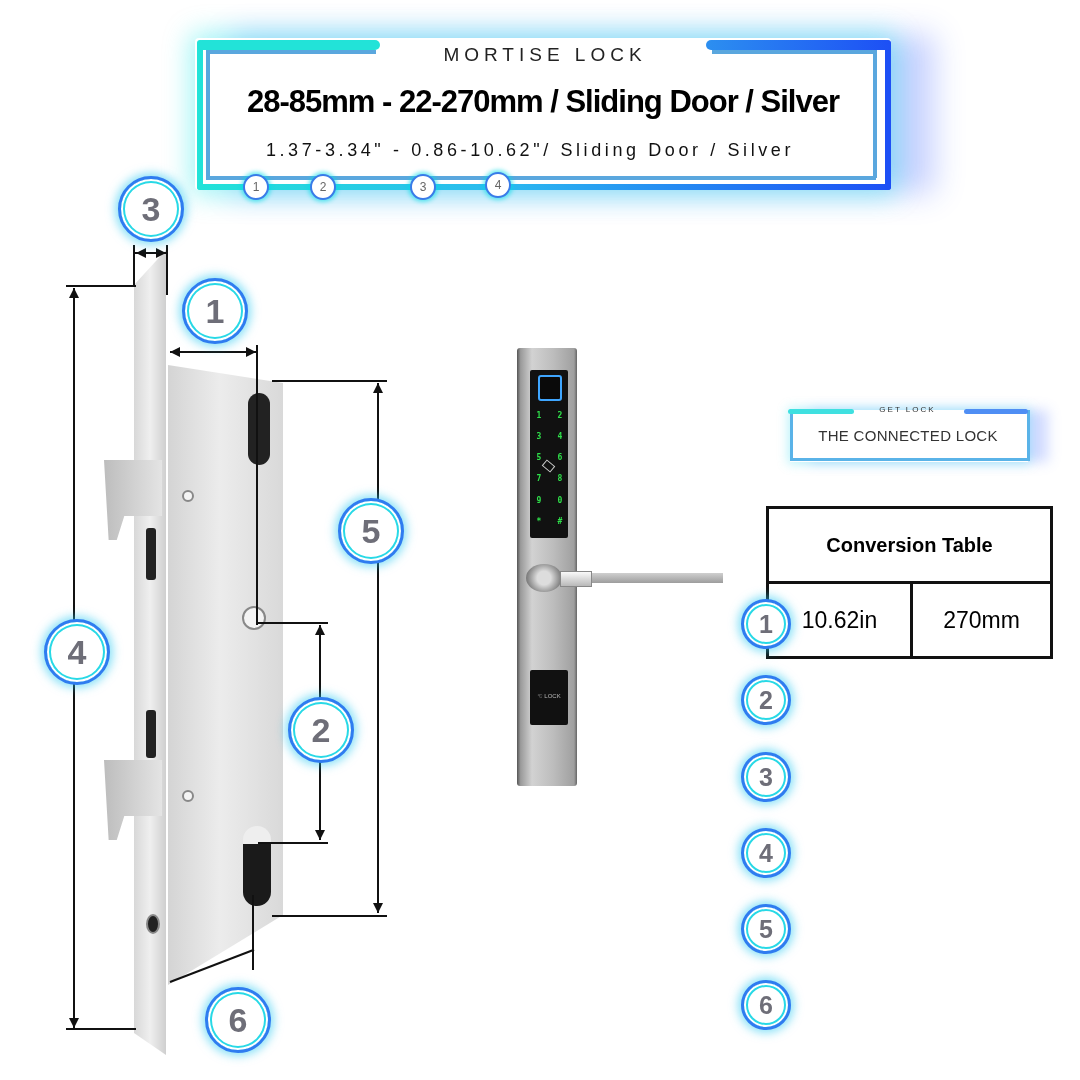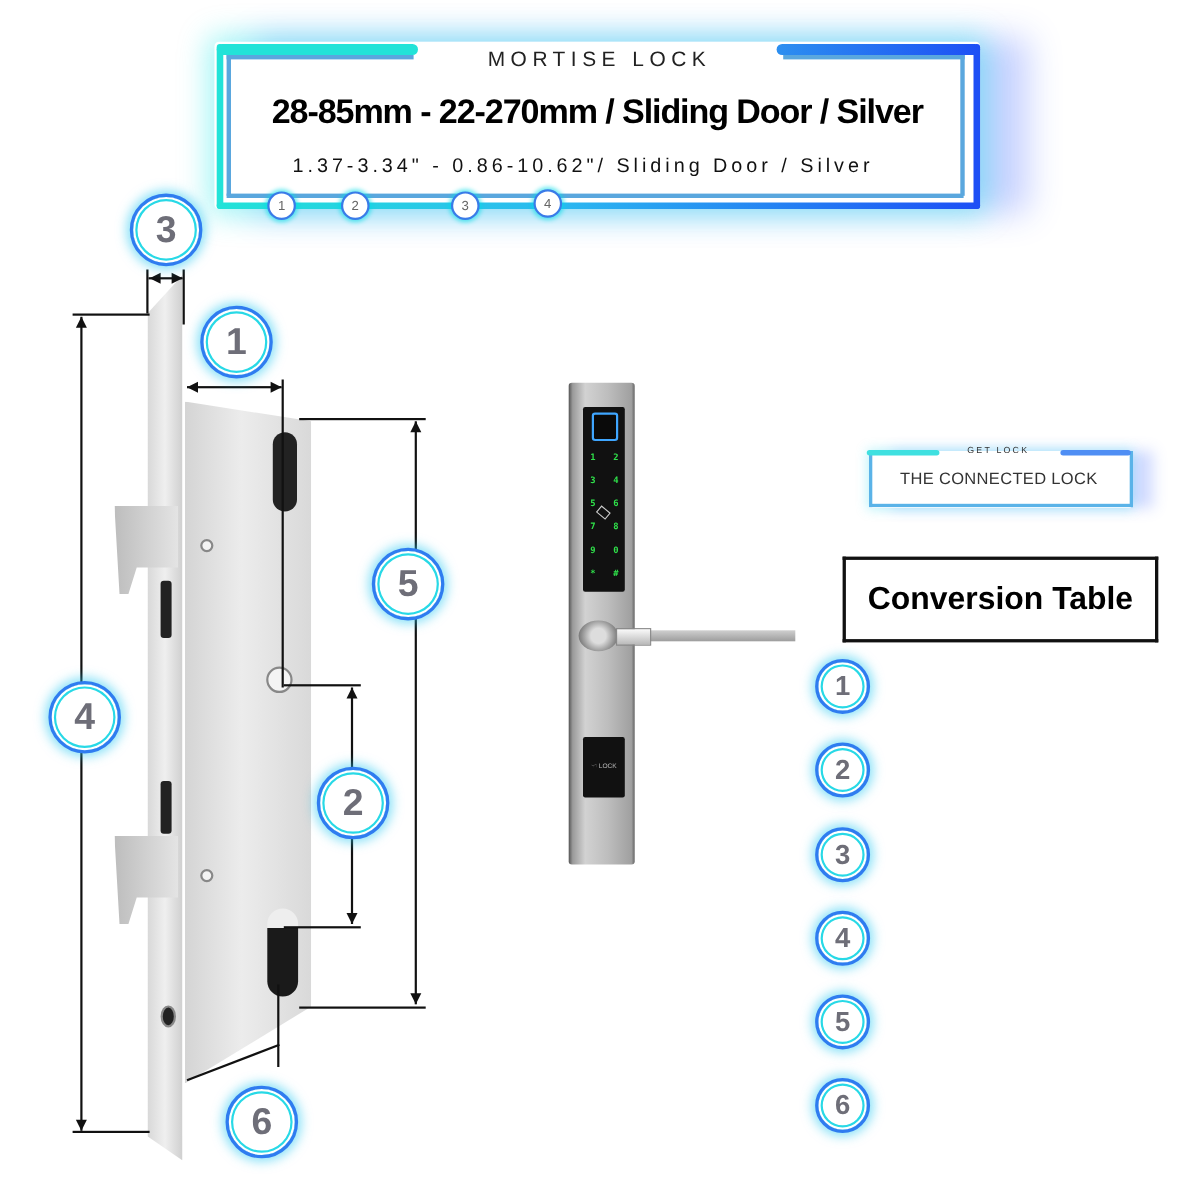--- a/index.html
+++ b/index.html
@@ -64,21 +64,21 @@
   .brand-glow{left:790px;top:410px;width:238px;height:52px;box-shadow:0 0 10px 2px rgba(60,220,240,0.35),20px 0 12px 0 rgba(70,110,255,0.25);}
   .brand-frame{left:790px;top:410px;width:234px;height:48px;border:3px solid #5ab3e8;border-top:none;}
   .brand-top-l{left:788px;top:409px;width:66px;height:5px;background:#3fe0e0;border-radius:3px;}
   .brand-top-r{left:964px;top:409px;width:64px;height:5px;background:#4f8ef4;border-radius:3px;}
   .brand-kicker{left:855px;top:405px;width:105px;text-align:center;font-size:8px;letter-spacing:2px;color:#333;}
   .brand-name{left:792px;top:427px;width:232px;text-align:center;font-size:15px;color:#333;letter-spacing:0.3px;}
 
   
   .tbl{left:766px;top:506px;width:287px;border-collapse:collapse;}
   .tbl td,.tbl th{border:3px solid #111;text-align:center;color:#000;font-size:23px;}
-  .tbl th{height:70px;font-size:29px;font-weight:bold;}
+  .tbl th{height:70px;font-size:20px;font-weight:bold;}
   .tbl td{height:70px;}
   .tbl td.c1{width:139px;}
 </style>
 </head>
 <body>
 
 <div class="abs hdr-glow"></div>
 <div class="abs hdr-outer-l"></div>
 <div class="abs hdr-outer-b"></div>
 <div class="abs hdr-outer-r"></div>
@@ -178,20 +178,24 @@
 <div class="abs brand-top-l"></div>
 <div class="abs brand-top-r"></div>
 <div class="abs brand-kicker">GET LOCK</div>
 <div class="abs brand-name">THE CONNECTED LOCK</div>
 
 <table class="abs tbl">
   <tbody>
       <tr>
     <th colspan="2">Conversion Table</th>
   </tr>
+  <tr>
+    <td class="c1">10.62in</td>
+    <td>270mm</td>
+  </tr>
 </tbody>
   </table>
 
 <div class="abs badge badge-sm" style="left:741px;top:599px;">1</div>
 <div class="abs badge badge-sm" style="left:741px;top:675px;">2</div>
 <div class="abs badge badge-sm" style="left:741px;top:752px;">3</div>
 <div class="abs badge badge-sm" style="left:741px;top:828px;">4</div>
 <div class="abs badge badge-sm" style="left:741px;top:904px;">5</div>
 <div class="abs badge badge-sm" style="left:741px;top:980px;">6</div>
 

